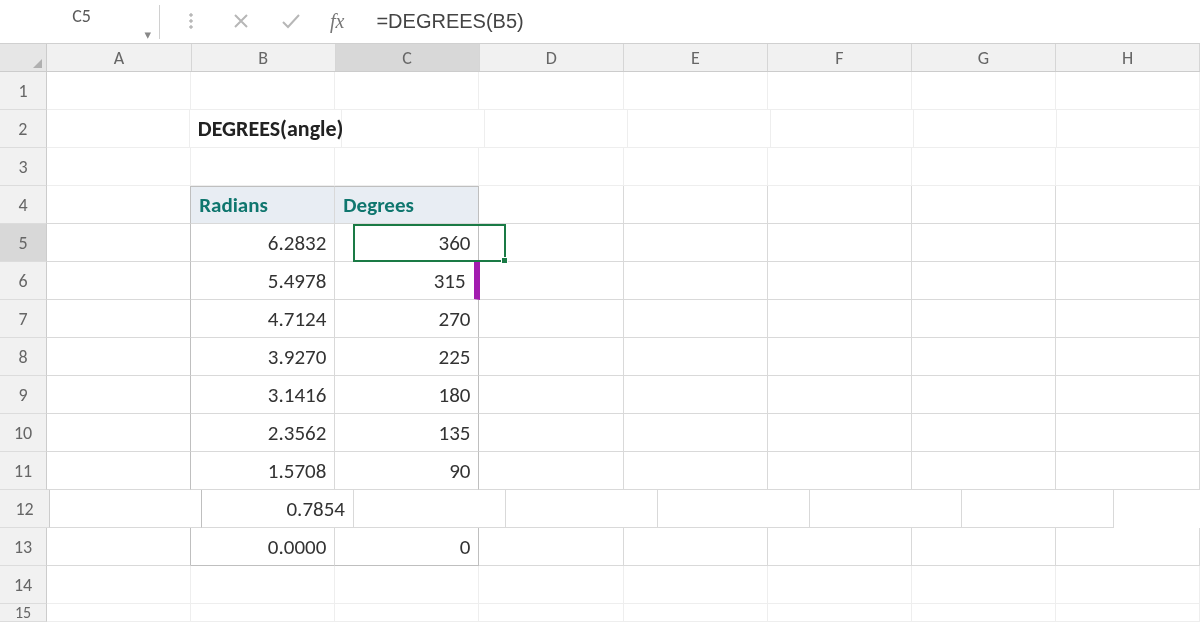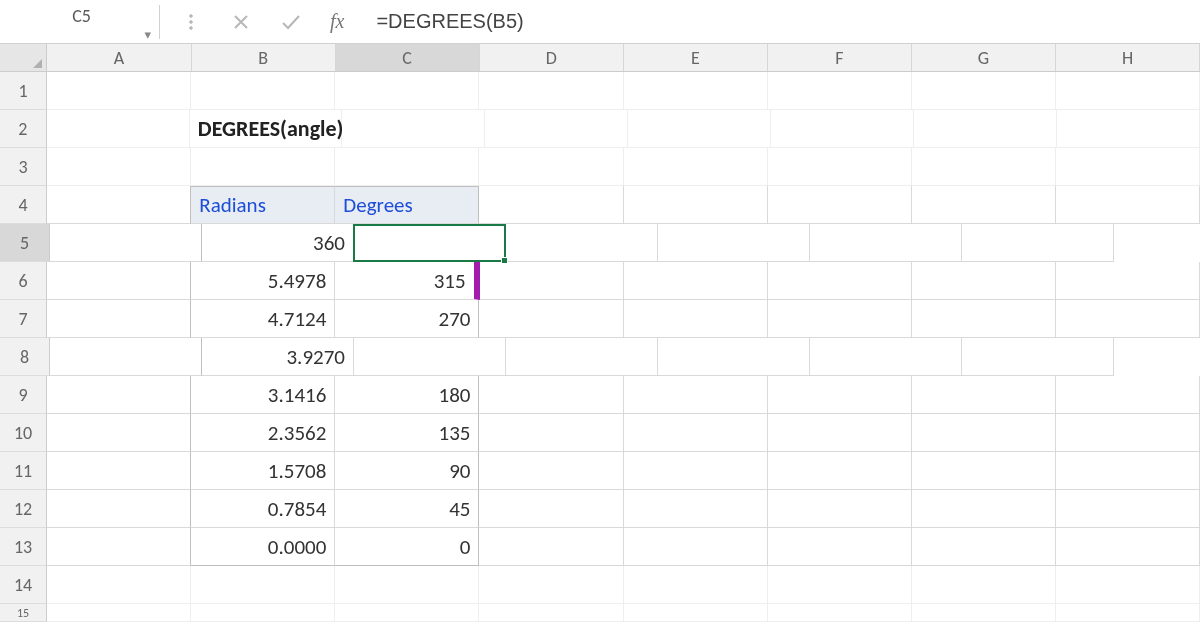--- a/index.html
+++ b/index.html
@@ -35,21 +35,21 @@
     border-right: 1px solid #d0d0d0;
     flex-direction: column;
   }
   .name-box .dropdown-icon {
     margin-left: auto;
     color: #888;
     font-size: 13px;
   }
   .fb-icons {
     display: flex;
-    align-items: flex-end;
+    align-items: flex-start;
     gap: 28px;
     padding: 0 20px;
     color: #9a9a9a;
   }
   .fb-icon { width: 22px; height: 22px; display:flex; align-items:center; justify-content:center; }
   .fb-icon svg { stroke: #b7b7b7; }
   .fx-label { font-style: italic; font-family: 'Times New Roman', serif; font-size: 20px; color: #777; }
   .formula-input {
     flex: 1;
     padding: 16px 12px;
@@ -120,22 +120,22 @@
     color:#333;
     position:relative;
   }
   .cell.right { justify-content:flex-end; }
   .cell.border-r { border-right:1px solid #bfbfbf; }
   .cell.border-t { border-top:1px solid #bfbfbf; }
 
   
   .th {
     background:#e8edf3;
-    font-weight:400;
-    color:#1d4ed8;
+    font-weight:700;
+    color:#0f766e;
   }
 
   
   .title-text { font-weight: 700; font-size: 22px; color:#222; }
 
   
   .selected-cell {
     position:absolute;
     border: 2px solid #1a7a45;
     pointer-events:none;
@@ -243,20 +243,21 @@
     <div class="cell"></div>
     <div class="cell"></div>
     <div class="cell"></div>
     <div class="cell"></div>
     <div class="cell"></div>
   </div>
 
   <div class="row tbl">
     <div class="row-h active">5</div>
     <div class="cell" style="border-right:1px solid #bfbfbf;"></div>
+    <div class="cell right">6.2832</div>
     <div class="cell right border-r" style="border-right:1px solid #bfbfbf;">360</div>
     <div class="cell"></div>
     <div class="cell"></div>
     <div class="cell"></div>
     <div class="cell"></div>
     <div class="cell"></div>
   </div>
   <div class="row tbl">
     <div class="row-h">6</div>
     <div class="cell" style="border-right:1px solid #bfbfbf;"></div>
@@ -276,20 +277,21 @@
     <div class="cell"></div>
     <div class="cell"></div>
     <div class="cell"></div>
     <div class="cell"></div>
     <div class="cell"></div>
   </div>
   <div class="row tbl">
     <div class="row-h">8</div>
     <div class="cell" style="border-right:1px solid #bfbfbf;"></div>
     <div class="cell right">3.9270</div>
+    <div class="cell right" style="border-right:1px solid #bfbfbf;">225</div>
     <div class="cell"></div>
     <div class="cell"></div>
     <div class="cell"></div>
     <div class="cell"></div>
     <div class="cell"></div>
   </div>
   <div class="row tbl">
     <div class="row-h">9</div>
     <div class="cell" style="border-right:1px solid #bfbfbf;"></div>
     <div class="cell right">3.1416</div>
@@ -319,21 +321,20 @@
     <div class="cell"></div>
     <div class="cell"></div>
     <div class="cell"></div>
     <div class="cell"></div>
     <div class="cell"></div>
   </div>
   <div class="row tbl">
     <div class="row-h">12</div>
     <div class="cell" style="border-right:1px solid #bfbfbf;"></div>
     <div class="cell right">0.7854</div>
-    <div class="cell right" style="border-right:1px solid #bfbfbf;">45</div>
     <div class="cell"></div>
     <div class="cell"></div>
     <div class="cell"></div>
     <div class="cell"></div>
     <div class="cell"></div>
   </div>
   <div class="row tbl">
     <div class="row-h">13</div>
     <div class="cell" style="border-right:1px solid #bfbfbf;"></div>
     <div class="cell right" style="border-bottom:1px solid #bfbfbf;">0.0000</div>
@@ -351,21 +352,21 @@
     <div class="cell"></div>
     <div class="cell"></div>
     <div class="cell"></div>
     <div class="cell"></div>
     <div class="cell"></div>
     <div class="cell"></div>
     <div class="cell"></div>
   </div>
 
   <div class="row" style="height:18px;">
-    <div class="row-h" style="font-size:12px;text-align:center;">15</div>
+    <div class="row-h" style="font-size:16px;text-align:center;">15</div>
     <div class="cell"></div>
     <div class="cell"></div>
     <div class="cell"></div>
     <div class="cell"></div>
     <div class="cell"></div>
     <div class="cell"></div>
     <div class="cell"></div>
     <div class="cell"></div>
   </div>
 

